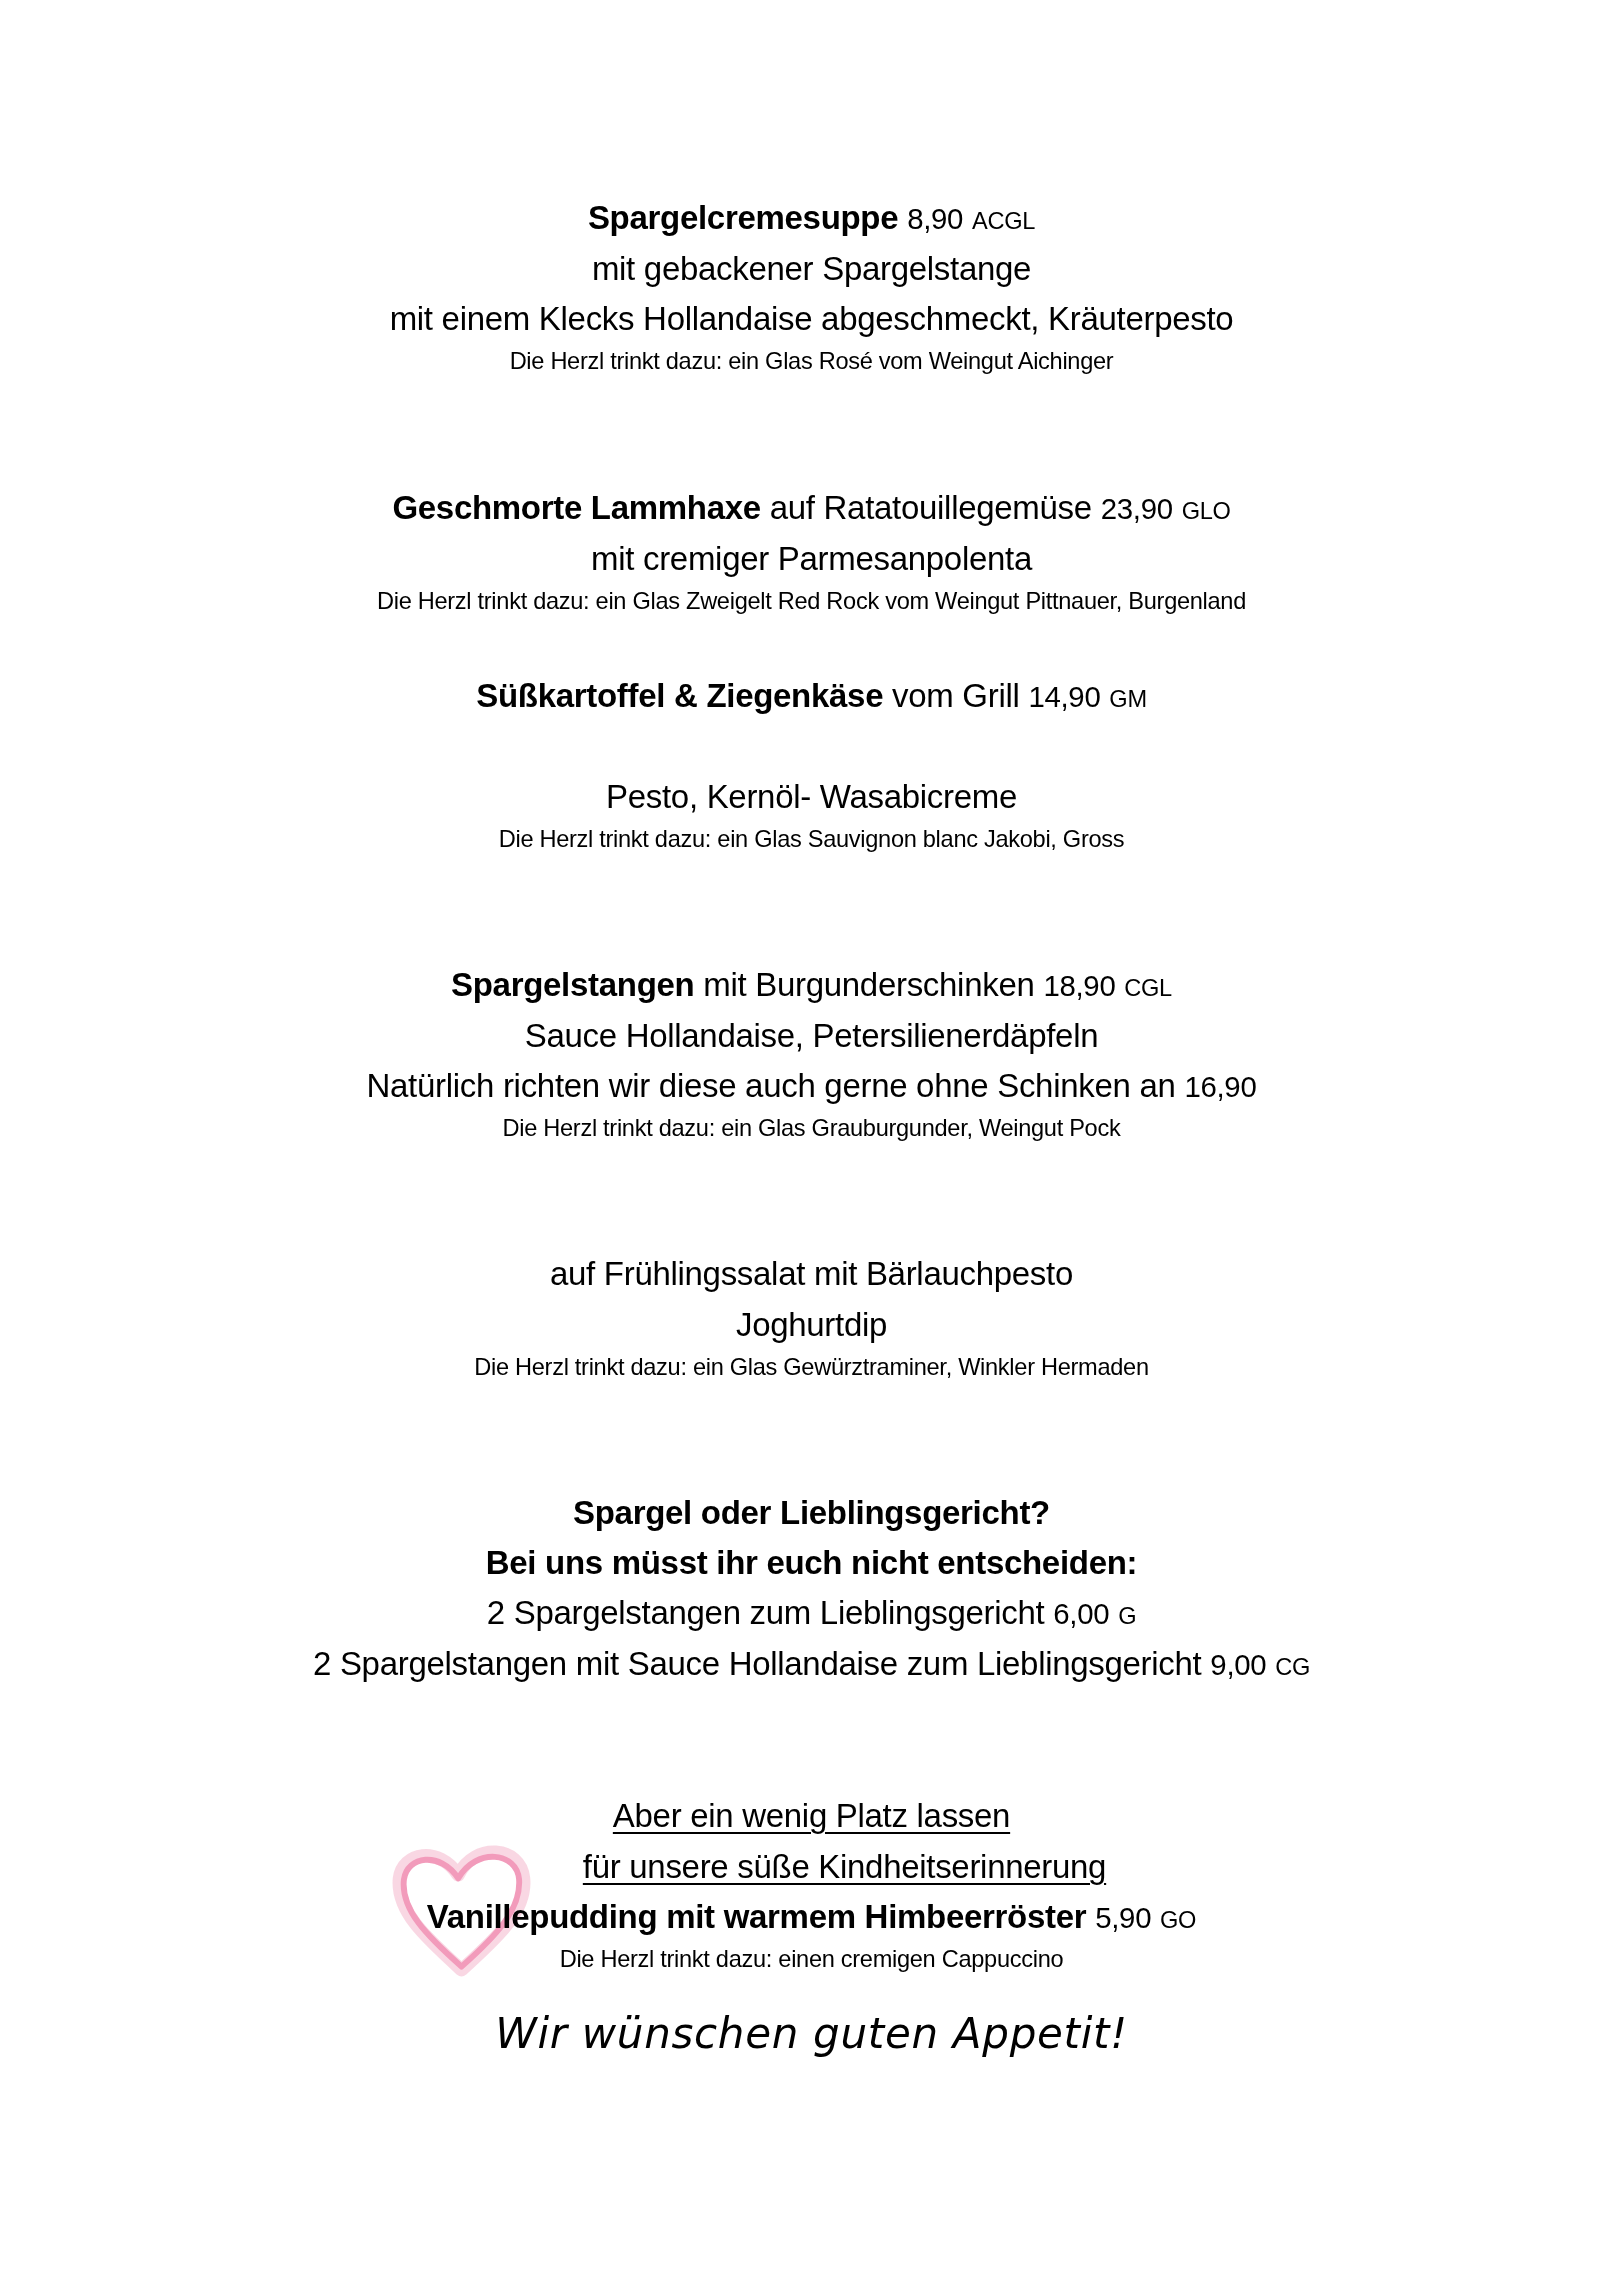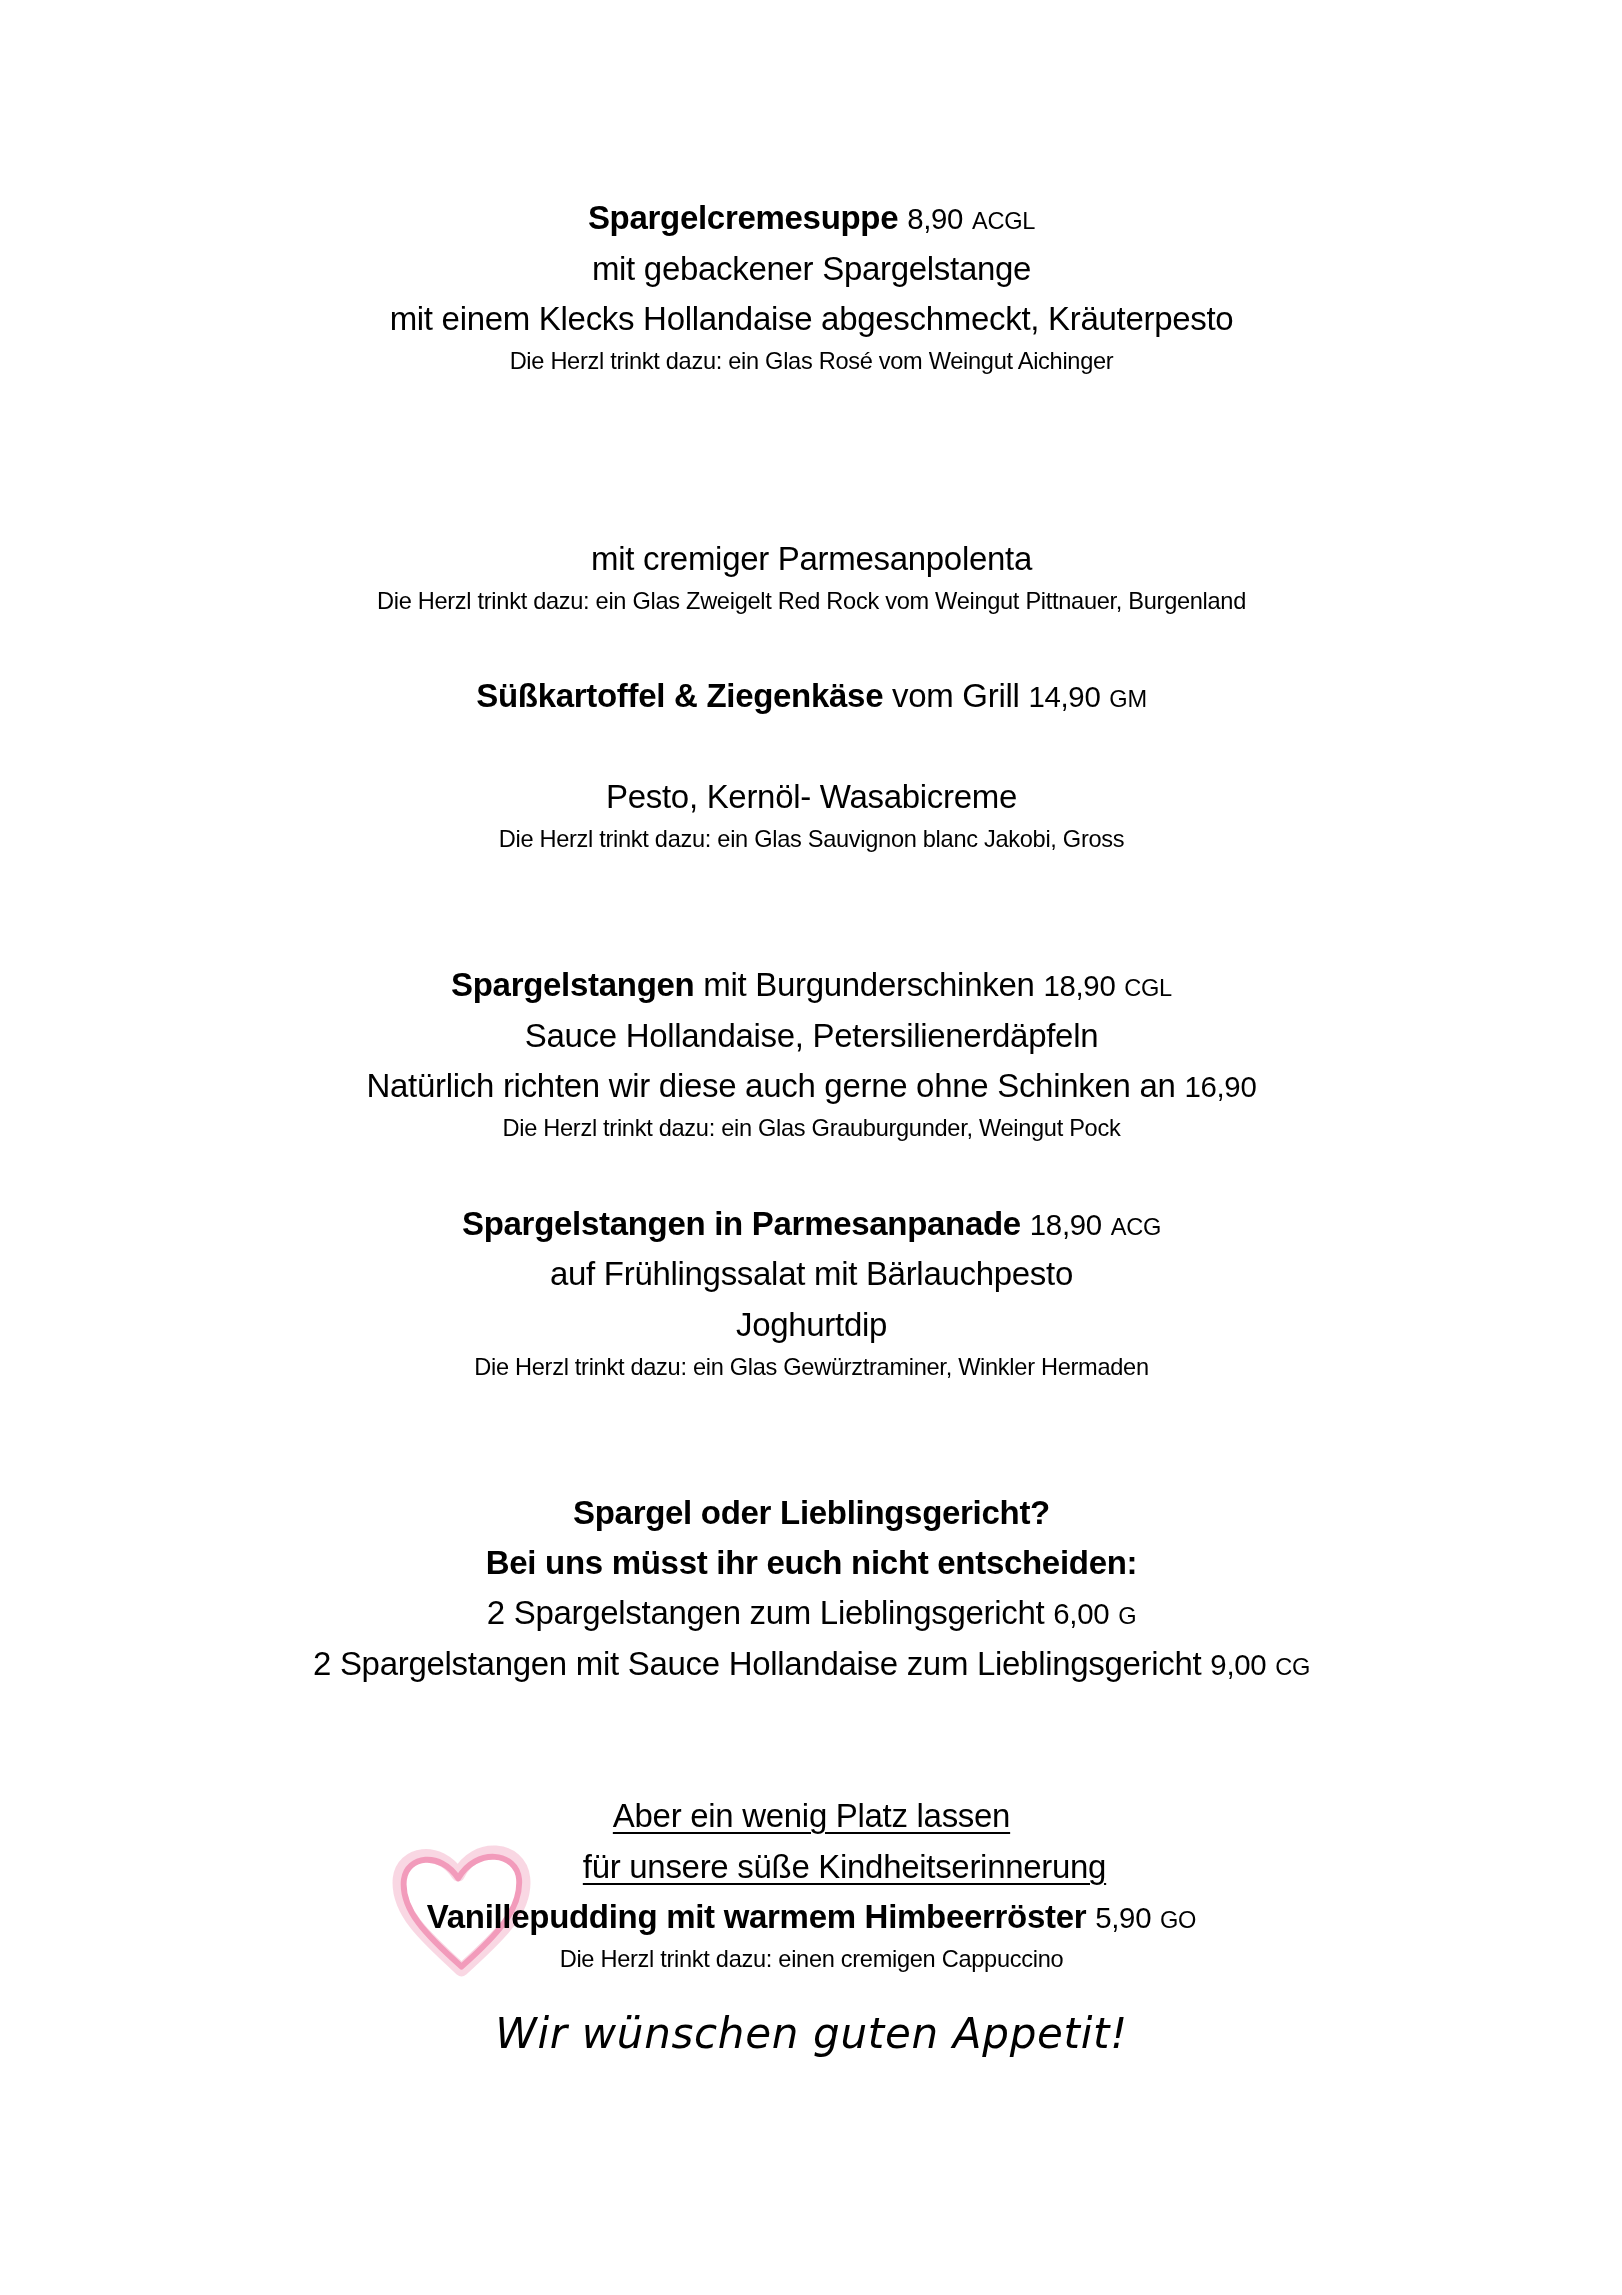--- a/index.html
+++ b/index.html
@@ -24,20 +24,26 @@
 
   <div class="line" style="top:198px">
     <span class="b">Spargelcremesuppe</span>
     <span class="price">8,90</span>
     <span class="allergen">ACGL</span>
   </div>
   <div class="line" style="top:249px">mit gebackener Spargelstange</div>
   <div class="line" style="top:299px">mit einem Klecks Hollandaise abgeschmeckt, Kräuterpesto</div>
   <div class="line note" style="top:347px">Die Herzl trinkt dazu: ein Glas Rosé vom Weingut Aichinger</div>
 
+  <div class="line" style="top:488px">
+    <span class="b">Geschmorte Lammhaxe</span>
+    <span>auf Ratatouillegemüse</span>
+    <span class="price">23,90</span>
+    <span class="allergen">GLO</span>
+  </div>
   <div class="line" style="top:539px">mit cremiger Parmesanpolenta</div>
   <div class="line note" style="top:587px">Die Herzl trinkt dazu: ein Glas Zweigelt Red Rock vom Weingut Pittnauer, Burgenland</div>
 
   <div class="line" style="top:676px">
     <span class="b">Süßkartoffel &amp; Ziegenkäse</span>
     <span>vom Grill</span>
     <span class="price">14,90</span>
     <span class="allergen">GM</span>
   </div>
   <div class="line" style="top:777px">Pesto, Kernöl- Wasabicreme</div>
@@ -49,25 +55,20 @@
     <span class="price">18,90</span>
     <span class="allergen">CGL</span>
   </div>
   <div class="line" style="top:1016px">Sauce Hollandaise, Petersilienerdäpfeln</div>
   <div class="line" style="top:1066px">
     <span>Natürlich richten wir diese auch gerne ohne Schinken an</span>
     <span class="price">16,90</span>
   </div>
   <div class="line note" style="top:1114px">Die Herzl trinkt dazu: ein Glas Grauburgunder, Weingut Pock</div>
 
-  <div class="line" style="top:1204px">
-    <span class="b">Spargelstangen in Parmesanpanade</span>
-    <span class="price">18,90</span>
-    <span class="allergen">ACG</span>
-  </div>
   <div class="line" style="top:1305px">Joghurtdip</div>
   <div class="line" style="top:1254px">auf Frühlingssalat mit Bärlauchpesto</div>
   <div class="line b" style="top:1493px">Spargel oder Lieblingsgericht?</div>
 
   <div class="line note" style="top:1353px">Die Herzl trinkt dazu: ein Glas Gewürztraminer, Winkler Hermaden</div>
   <div class="line b" style="top:1543px">Bei uns müsst ihr euch nicht entscheiden:</div>
   <div class="line" style="top:1593px">
     <span>2 Spargelstangen zum Lieblingsgericht</span>
     <span class="price">6,00</span>
     <span class="allergen">G</span>

